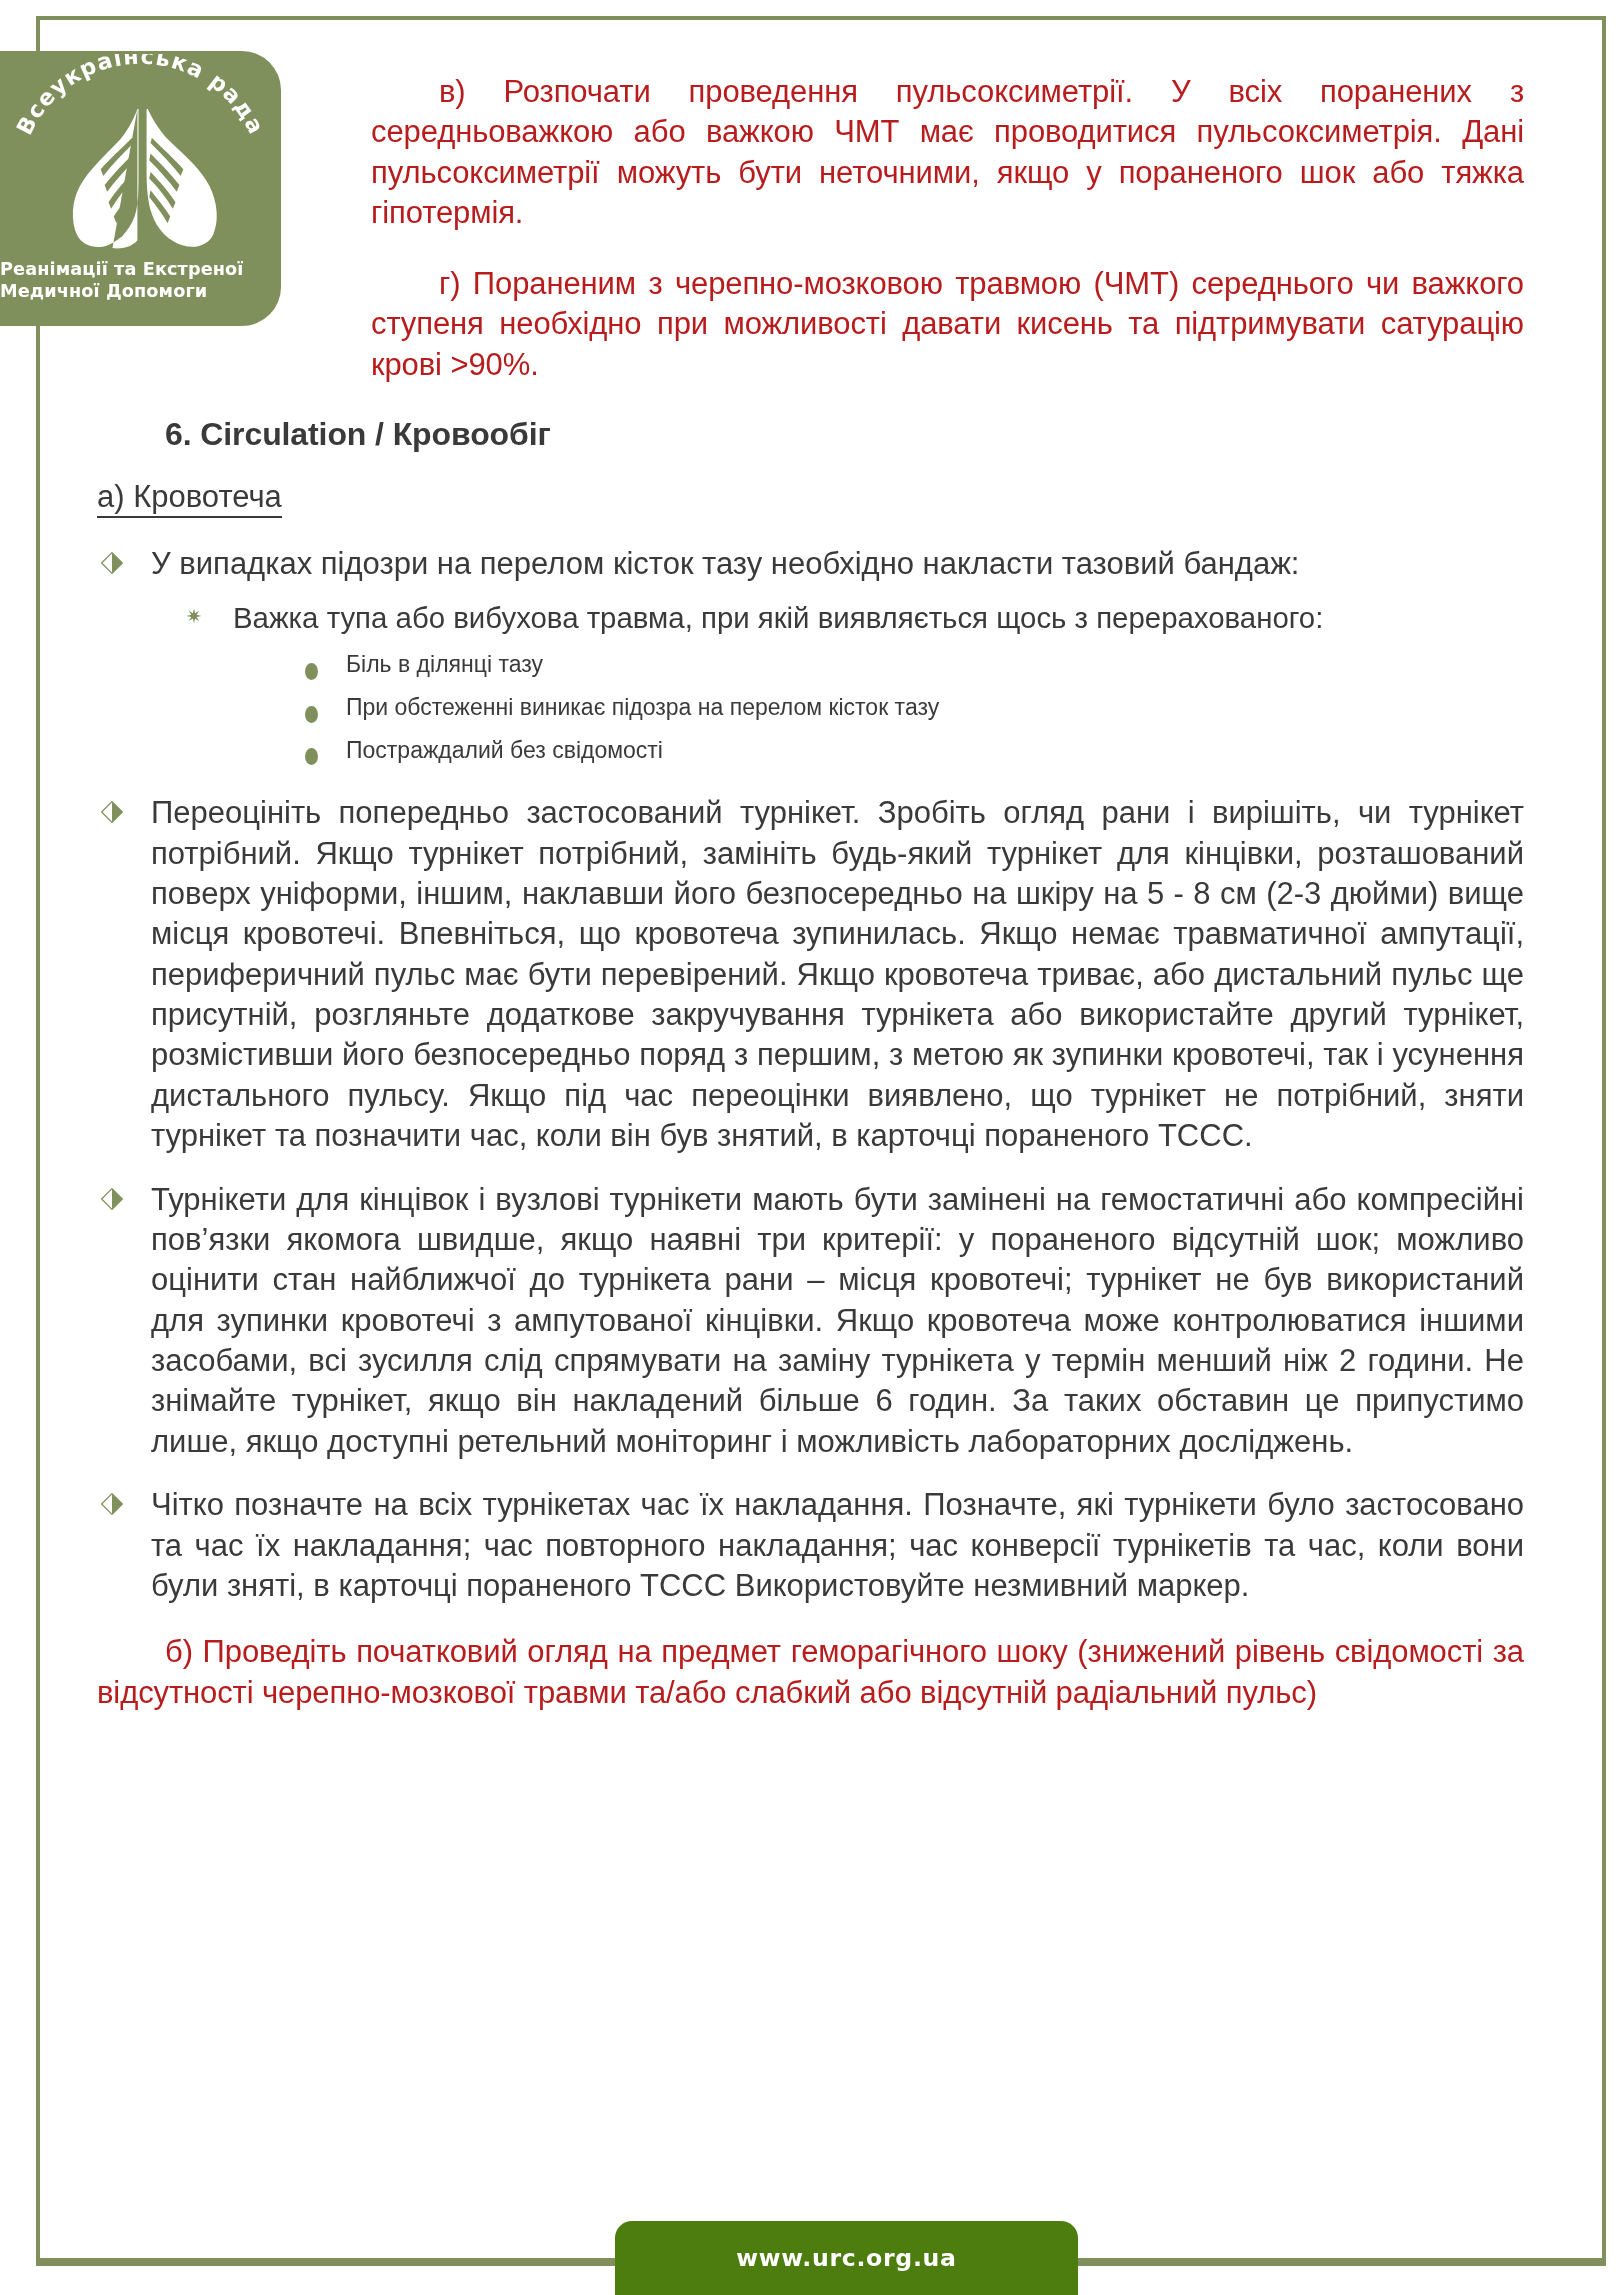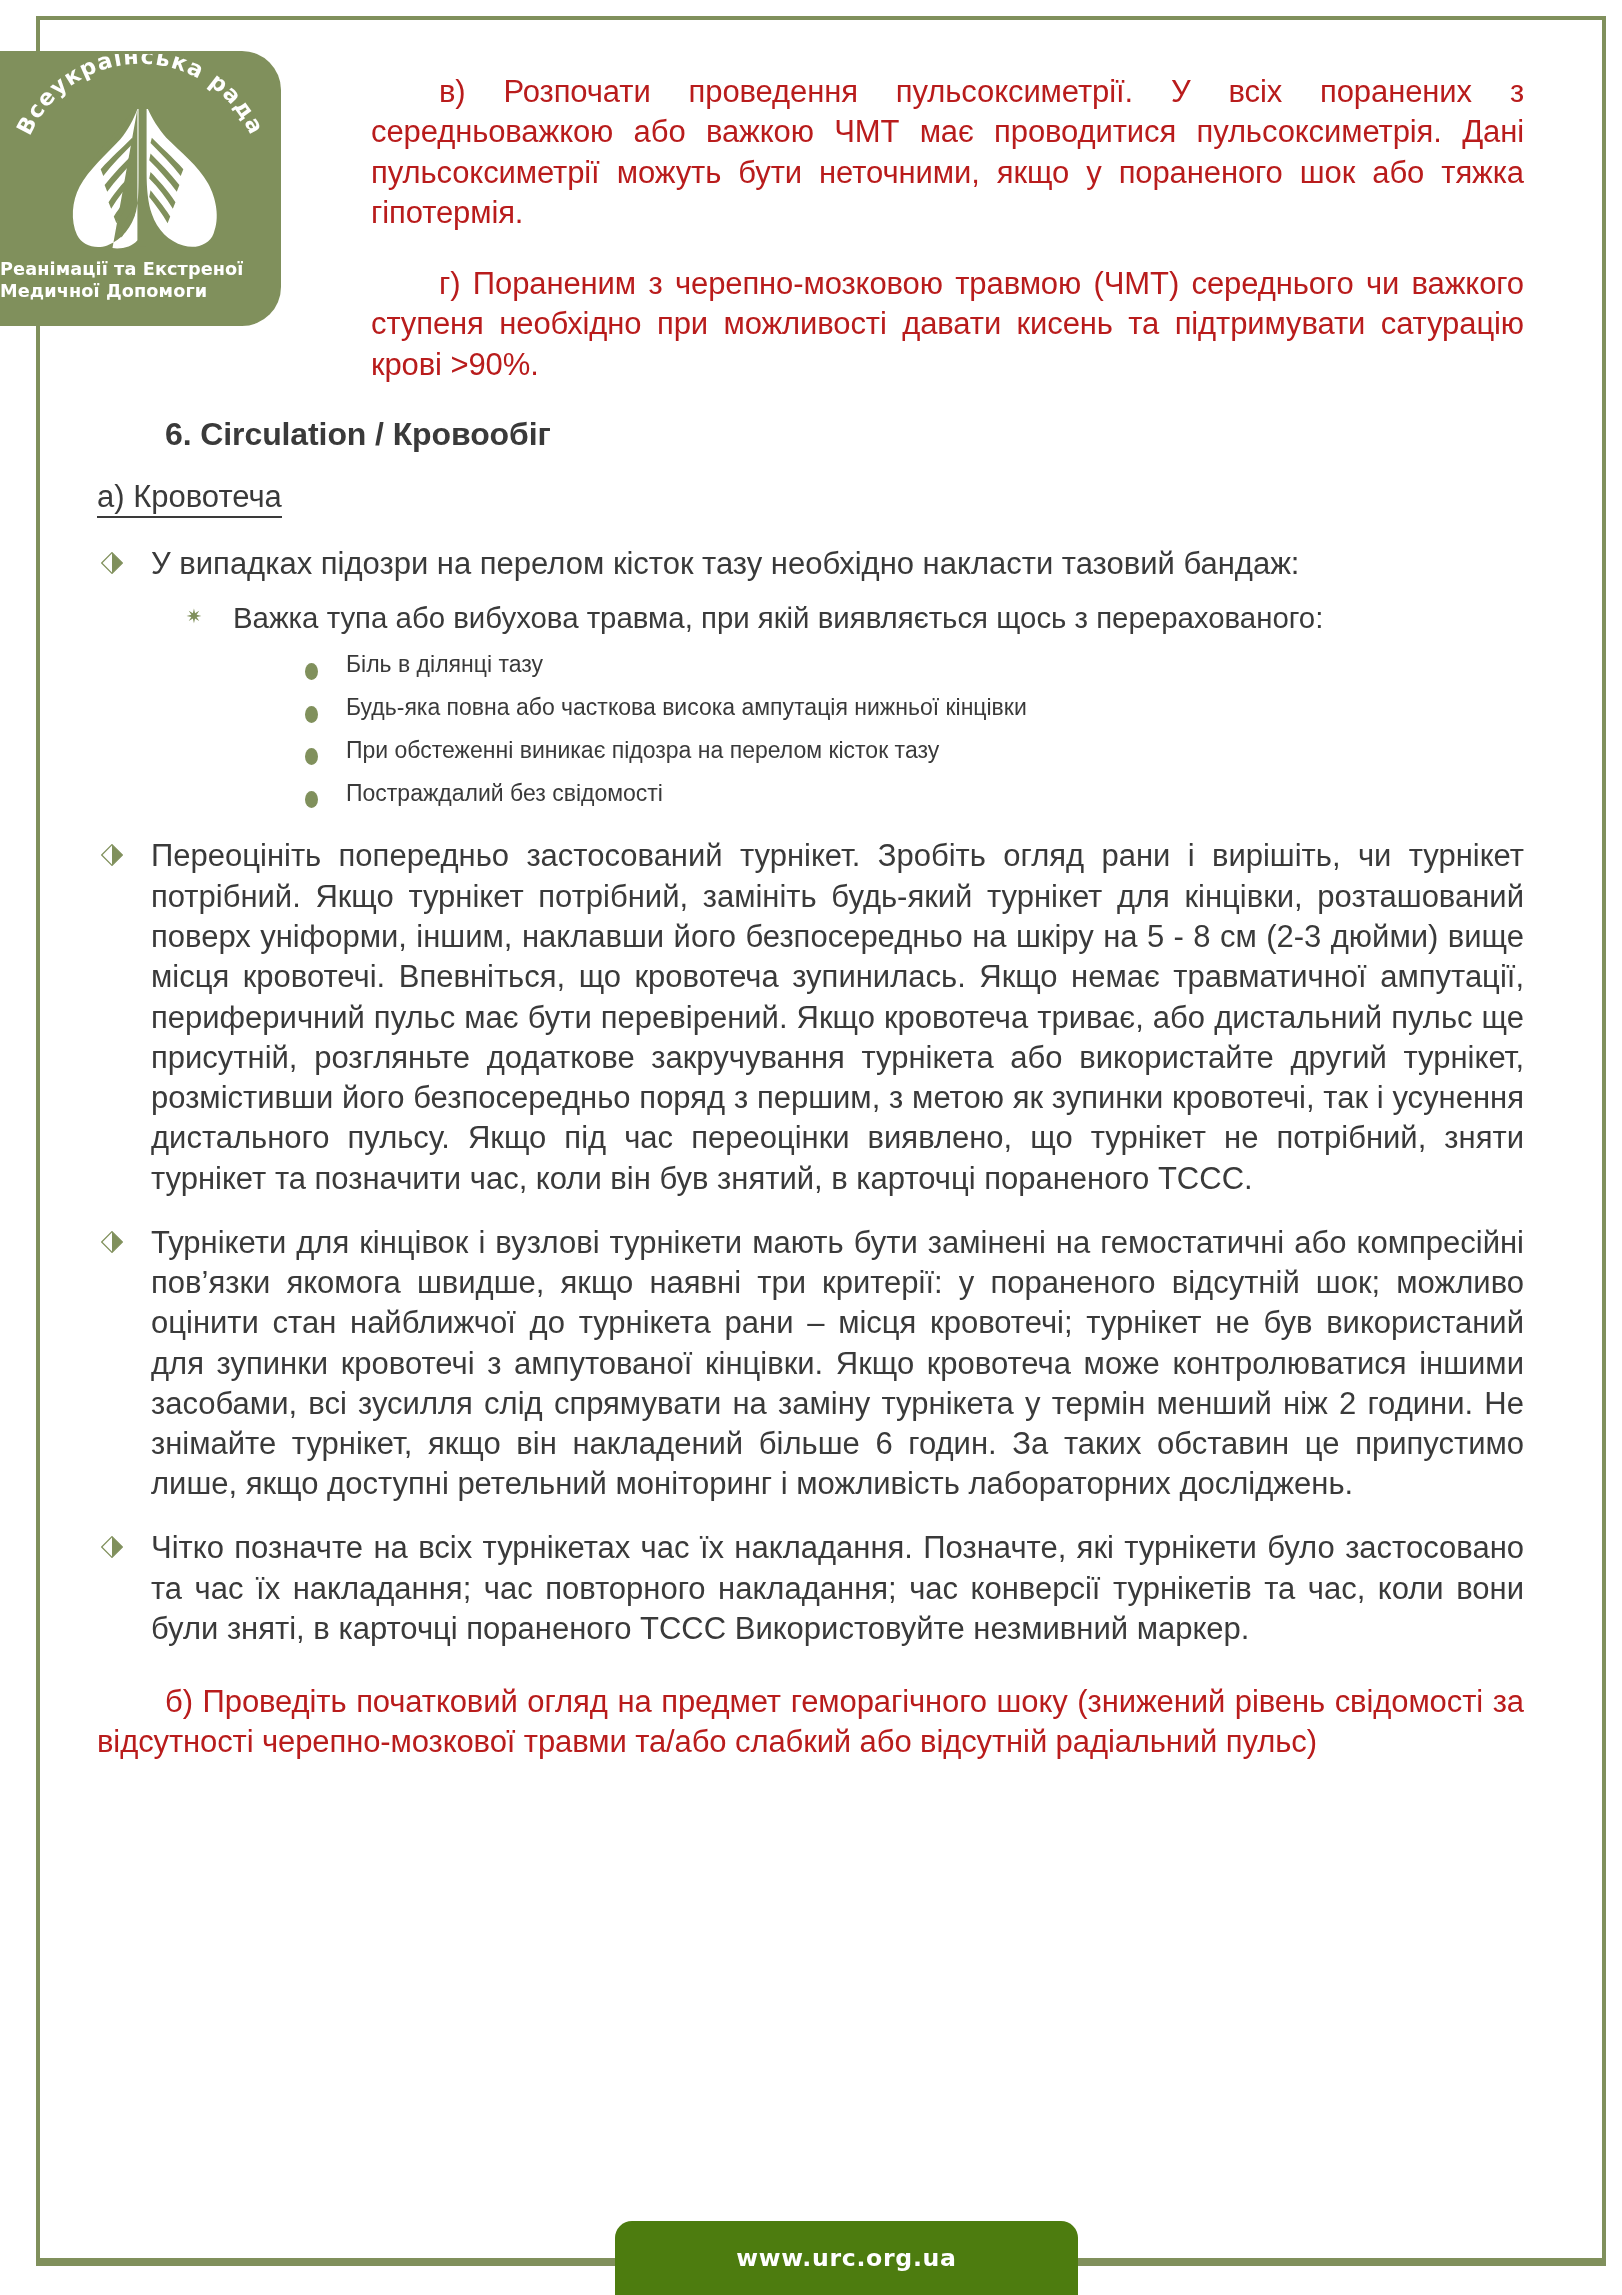--- a/index.html
+++ b/index.html
@@ -173,21 +173,21 @@
     position: absolute;
     left: 9.2px;
     top: 12.4px;
     width: 13px;
     height: 17px;
     border-radius: 50%;
     background: #80905c;
   }
 
   #p-b {
-    margin-top: 33px;
+    margin-top: 26px;
   }
 
   
   #footer {
     position: absolute;
     left: 0;
     top: 2220px;
     width: 1623px;
     height: 75px;
   }
@@ -304,24 +304,20 @@
           <span class="bullet-star">✷</span>
           <span class="txt">Важка тупа або вибухова травма, при якій виявляється щось з перерахованого:</span>
 
           <ul class="lvl3">
             <li class="l3">
               <span class="bullet-dot"></span>
               <span class="txt">Біль в ділянці тазу</span>
             </li>
             <li class="l3">
               <span class="bullet-dot"></span>
-              <span class="txt">Будь-яка повна або часткова висока ампутація нижньої кінцівки</span>
-            </li>
-            <li class="l3">
-              <span class="bullet-dot"></span>
               <span class="txt">При обстеженні виникає підозра на перелом кісток тазу</span>
             </li>
             <li class="l3">
               <span class="bullet-dot"></span>
               <span class="txt">Постраждалий без свідомості</span>
             </li>
           </ul>
         </li>
       </ul>
     </li>

